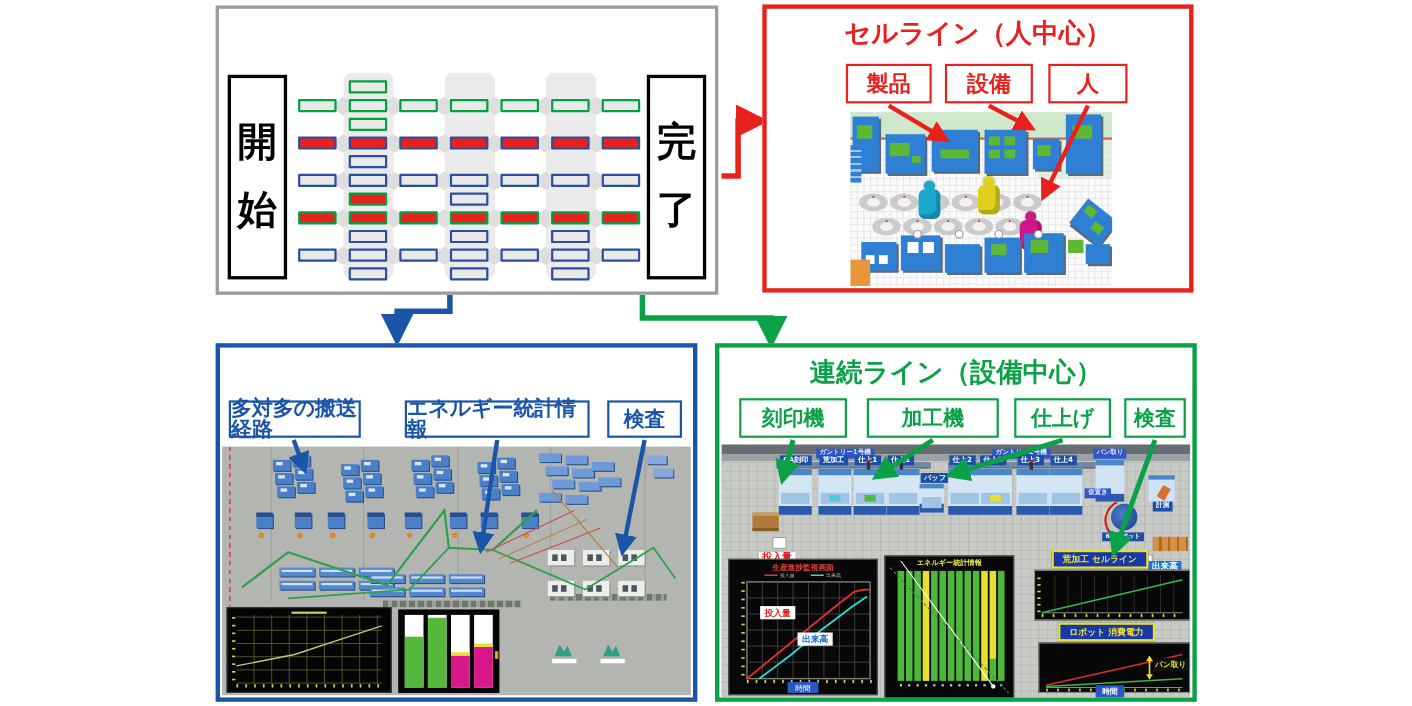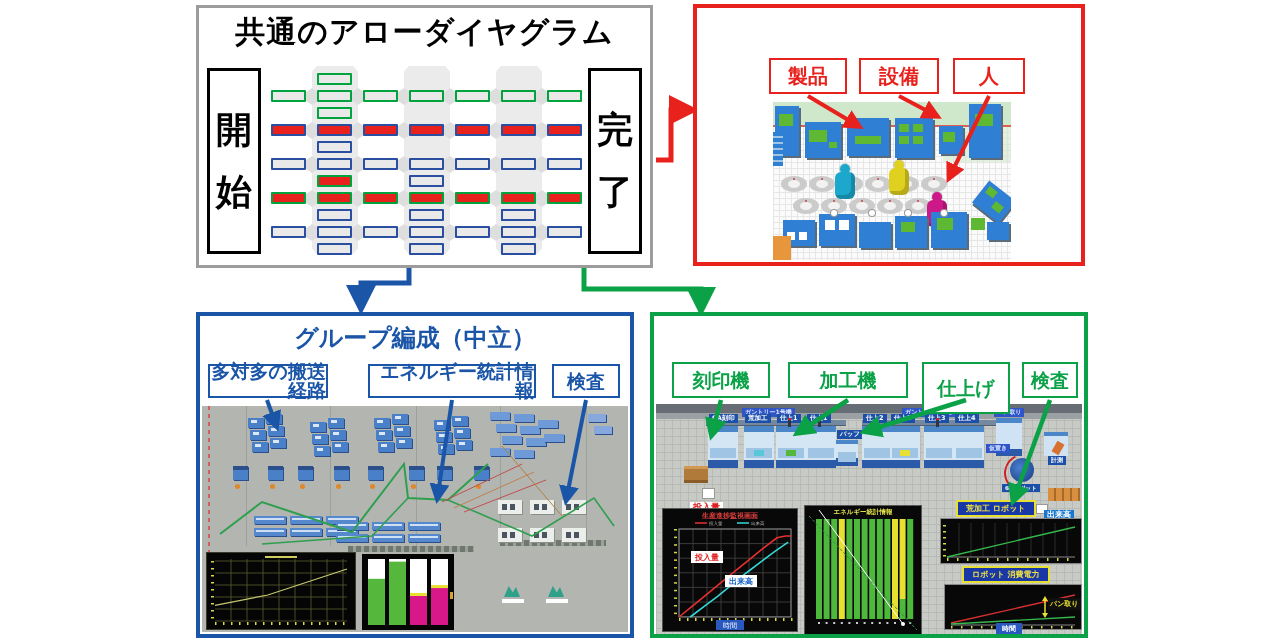--- a/index.html
+++ b/index.html
@@ -16,21 +16,21 @@
   #group-title{font-size:24px;color:#1a55a8;}
   #cont-title{font-size:24px;color:#0aa147;}
   .term{position:absolute;top:60px;width:54px;height:186px;border:3px solid #000;background:#fff;
         display:flex;flex-direction:column;align-items:center;justify-content:center;gap:26px;
         font-size:36px;font-weight:600;color:#000;box-sizing:border-box;}
   .term span{display:block;line-height:1;}
   #term-start{left:8px;}
   #term-end{right:8px;}
   #arrow-grid{position:absolute;left:72px;top:56px;width:312px;height:198px;}
   .chip{position:absolute;background:#fff;font-weight:700;display:flex;align-items:center;
-        justify-content:center;box-sizing:border-box;text-align:right;line-height:1;}
+        justify-content:center;box-sizing:border-box;text-align:left;line-height:1;}
   .rchip{border:2px solid #e8211d;color:#e8211d;font-size:20px;}
   .bchip{border:2px solid #1a55a8;color:#1a55a8;font-size:19px;}
   .gchip{border:2px solid #0aa147;color:#0aa147;font-size:19px;}
   .scene{position:absolute;overflow:hidden;}
   #cell-scene{left:76px;top:94px;width:238px;height:158px;background-color:#fbfbfb;
      background-image:linear-gradient(#e6e6e6 1px,transparent 1px),linear-gradient(90deg,#e6e6e6 1px,transparent 1px);
      background-size:6px 6px;}
   #group-scene{left:2px;top:90px;width:426px;height:226px;background:#b2b5b0;}
   #cont-scene{left:2px;top:88px;width:426px;height:230px;background-color:#c7cac5;
      background-image:linear-gradient(#b7bab5 1px,transparent 1px),linear-gradient(90deg,#b7bab5 1px,transparent 1px);
@@ -54,21 +54,20 @@
       <marker id="mgreen" markerWidth="6" markerHeight="6" refX="3" refY="3" orient="auto">
           <path d="M0,0 L6,3 L0,6 Z" fill="#0aa147"></path>
         </marker>
     </defs>
     <path d="M656,160 L671,160 L671,110 L684,110" fill="none" stroke="#e8211d" stroke-width="5" marker-end="url(#mred)"></path>
     <path d="M409,268 L409,283 L361,283 L361,300" fill="none" stroke="#1a55a8" stroke-width="5" marker-end="url(#mblue)"></path>
     <path d="M584,268 L584,289 L701,289 L701,302" fill="none" stroke="#0aa147" stroke-width="5" marker-end="url(#mgreen)"></path>
   </svg>
 
   <section class="panel" id="p-arrow">
-    <h1 class="ptitle" id="arrow-title">共通のアローダイヤグラム</h1>
     <div class="term" id="term-start">
         <span>開</span>
         <span>始</span>
       </div>
     <div class="term" id="term-end">
         <span>完</span>
         <span>了</span>
       </div>
     <div id="arrow-grid">
         <div style="position: absolute; left: 41px; top: 2px; width: 46px; height: 188px; background: rgb(235, 235, 235); clip-path: polygon(10% 0px, 90% 0px, 100% 3%, 100% 97%, 90% 100%, 10% 100%, 0px 97%, 0px 3%);"></div>
@@ -148,20 +147,21 @@
         <div style="position: absolute; left: 46px; top: 145px; width: 31px; height: 8px; border: 2.5px solid rgb(42, 79, 160); background: rgb(233, 233, 233); border-radius: 1px;"></div>
         <div style="position: absolute; left: 46px; top: 179px; width: 31px; height: 8px; border: 2.5px solid rgb(42, 79, 160); background: rgb(233, 233, 233); border-radius: 1px;"></div>
         <div style="position: absolute; left: 138px; top: 145px; width: 31px; height: 8px; border: 2.5px solid rgb(42, 79, 160); background: rgb(233, 233, 233); border-radius: 1px;"></div>
         <div style="position: absolute; left: 138px; top: 179px; width: 31px; height: 8px; border: 2.5px solid rgb(42, 79, 160); background: rgb(233, 233, 233); border-radius: 1px;"></div>
         <div style="position: absolute; left: 230px; top: 145px; width: 31px; height: 8px; border: 2.5px solid rgb(42, 79, 160); background: rgb(233, 233, 233); border-radius: 1px;"></div>
         <div style="position: absolute; left: 230px; top: 179px; width: 31px; height: 8px; border: 2.5px solid rgb(42, 79, 160); background: rgb(233, 233, 233); border-radius: 1px;"></div>
       </div>
   </section>
 
   <section class="panel" id="p-cell">
+    <h2 class="ptitle" id="cell-title">セルライン（人中心）</h2>
     <div class="scene" id="cell-scene">
         <div style="position: absolute; left: 0px; top: 0px; width: 238px; height: 24px; background: rgb(207, 231, 203);"></div>
         <div style="position: absolute; left: 170px; top: 0px; width: 68px; height: 60px; background: rgb(207, 231, 203); opacity: 0.55;"></div>
         <div style="position: absolute; left: 0px; top: 23px; width: 238px; height: 2px; background: rgb(224, 96, 80);"></div>
         <div style="position: absolute; left: 2px; top: 4px; width: 24px; height: 50px; background: rgb(47, 127, 212); box-shadow: rgb(90, 107, 122) 2px 2px 0px;"></div>
         <div style="position: absolute; left: 6px; top: 12px; width: 14px; height: 12px; background: rgb(95, 184, 50);"></div>
         <div style="position: absolute; left: 32px; top: 20px; width: 36px; height: 36px; background: rgb(47, 127, 212); box-shadow: rgb(90, 107, 122) 2px 2px 0px;"></div>
         <div style="position: absolute; left: 36px; top: 28px; width: 18px; height: 12px; background: rgb(95, 184, 50);"></div>
         <div style="position: absolute; left: 56px; top: 40px; width: 8px; height: 6px; background: rgb(95, 184, 50);"></div>
         <div style="position: absolute; left: 74px; top: 16px; width: 42px; height: 38px; background: rgb(47, 127, 212); box-shadow: rgb(90, 107, 122) 2px 2px 0px;"></div>
@@ -260,21 +260,20 @@
             <path d="M0,0 L5,2.5 L0,5 Z" fill="#e8211d"></path>
           </marker>
         </defs>
       <path d="M111,88 L158,116" fill="none" stroke="#e8211d" stroke-width="4" marker-end="url(#mr2)"></path>
       <path d="M202,88 L236,106" fill="none" stroke="#e8211d" stroke-width="4" marker-end="url(#mr2)"></path>
       <path d="M292,88 L254,166" fill="none" stroke="#e8211d" stroke-width="4" marker-end="url(#mr2)"></path>
     </svg>
   </section>
 
   <section class="panel" id="p-group">
-    <h2 class="ptitle" id="group-title">グループ編成（中立）</h2>
     <div class="scene" id="group-scene">
         <div style="position: absolute; left: 44px; top: 0px; width: 1px; height: 140px; background: rgb(157, 161, 155);"></div>
         <div style="position: absolute; left: 128px; top: 0px; width: 1px; height: 140px; background: rgb(157, 161, 155);"></div>
         <div style="position: absolute; left: 214px; top: 0px; width: 1px; height: 140px; background: rgb(157, 161, 155);"></div>
         <div style="position: absolute; left: 298px; top: 0px; width: 1px; height: 140px; background: rgb(157, 161, 155);"></div>
         <div style="position: absolute; left: 384px; top: 0px; width: 1px; height: 140px; background: rgb(157, 161, 155);"></div>
         <div style="position: absolute; left: 6px; top: 0px; width: 2px; height: 150px; background: repeating-linear-gradient(rgb(208, 96, 96) 0px, rgb(208, 96, 96) 4px, transparent 4px, transparent 8px);"></div>
         <div style="position: absolute; left: 46px; top: 12px; width: 16px; height: 10px; background: rgb(74, 128, 200); box-shadow: rgb(42, 79, 138) 1px 1px 0px;">
           <div style="position: absolute; left: 3px; top: 2px; width: 6px; height: 3px; background: rgb(220, 232, 248);"></div>
         </div>
@@ -535,20 +534,21 @@
             <path d="M0,0 L5,2.5 L0,5 Z" fill="#1a55a8"></path>
           </marker>
         </defs>
       <path d="M67,84 L75,106" fill="none" stroke="#1a55a8" stroke-width="4" marker-end="url(#mb2)"></path>
       <path d="M252,84 L238,178" fill="none" stroke="#1a55a8" stroke-width="4" marker-end="url(#mb2)"></path>
       <path d="M386,84 L367,180" fill="none" stroke="#1a55a8" stroke-width="4" marker-end="url(#mb2)"></path>
     </svg>
   </section>
 
   <section class="panel" id="p-cont">
+    <h2 class="ptitle" id="cont-title">連続ライン（設備中心）</h2>
     <div class="scene" id="cont-scene">
         <div style="position: absolute; left: 0px; top: 0px; width: 426px; height: 9px; background: rgb(103, 109, 117);"></div>
         <div style="position: absolute; left: 0px; top: 9px; width: 426px; height: 6px; background: rgb(154, 160, 164);"></div>
         <div style="position: absolute; left: 50px; top: 16px; width: 140px; height: 5px; background: rgb(116, 136, 160); box-shadow: rgb(85, 96, 110) 0px 1px 0px;"></div>
         <div style="position: absolute; left: 206px; top: 16px; width: 138px; height: 5px; background: rgb(116, 136, 160); box-shadow: rgb(85, 96, 110) 0px 1px 0px;"></div>
         <div style="position: absolute; left: 86px; top: 4px; background: rgb(47, 85, 200); color: rgb(216, 228, 255); font-size: 6px; font-weight: 700; padding: 1px 3px; white-space: nowrap; line-height: 1.1;">ガントリー1号機</div>
         <div style="position: absolute; left: 246px; top: 4px; background: rgb(47, 85, 200); color: rgb(216, 228, 255); font-size: 6px; font-weight: 700; padding: 1px 3px; white-space: nowrap; line-height: 1.1;">ガントリー2号機</div>
         <div style="position: absolute; left: 53px; top: 10px; background: rgb(27, 79, 168); color: rgb(255, 255, 255); font-size: 6.5px; font-weight: 700; padding: 1px 3px; white-space: nowrap; line-height: 1.1;">CA刻印</div>
         <div style="position: absolute; left: 52px; top: 22px; width: 30px; height: 42px; background: rgb(212, 230, 244); border-top: 6px solid rgb(74, 134, 200); box-sizing: border-box;">
           <div style="position: absolute; left: 0px; bottom: 0px; width: 30px; height: 8px; background: rgb(42, 90, 168);"></div>
@@ -702,21 +702,21 @@
           <rect x="89" y="116" width="2" height="2" fill="#ccc"></rect>
           <rect x="94.6" y="13" width="6" height="80" fill="#e8e030"></rect>
           <rect x="94.6" y="93" width="6" height="20" fill="#4db83c"></rect>
           <rect x="96.6" y="116" width="2" height="2" fill="#ccc"></rect>
           <rect x="102.19999999999999" y="13" width="6" height="100" fill="#4db83c"></rect>
           <rect x="104.19999999999999" y="116" width="2" height="2" fill="#ccc"></rect>
           <line x1="14" y1="4" x2="98" y2="118" stroke="#fff" stroke-width="1"></line>
           <circle cx="98" cy="118" r="2" fill="#fff"></circle>
           <line x1="4" y1="10" x2="112" y2="124" stroke="#2f8f4f" stroke-width="1" stroke-dasharray="3 2"></line>
         </svg>
-        <div style="position: absolute; left: 300px; top: 96px; background: rgb(24, 56, 168); border: 2px solid rgb(232, 224, 48); color: rgb(240, 224, 64); font-size: 8px; font-weight: 700; padding: 1px 8px; white-space: nowrap;">荒加工 ロボット</div>
+        <div style="position: absolute; left: 300px; top: 96px; background: rgb(24, 56, 168); border: 2px solid rgb(232, 224, 48); color: rgb(240, 224, 64); font-size: 8px; font-weight: 700; padding: 1px 8px; white-space: nowrap;">荒加工 セルライン</div>
         <svg width="140" height="44" style="position:absolute;left:284px;top:114px;background:#080808;border:1px solid #888;">
           <line x1="18" y1="4" x2="18" y2="38" stroke="#3a3a3a" stroke-width="0.7"></line>
           <line x1="30" y1="4" x2="30" y2="38" stroke="#3a3a3a" stroke-width="0.7"></line>
           <line x1="42" y1="4" x2="42" y2="38" stroke="#3a3a3a" stroke-width="0.7"></line>
           <line x1="54" y1="4" x2="54" y2="38" stroke="#3a3a3a" stroke-width="0.7"></line>
           <line x1="66" y1="4" x2="66" y2="38" stroke="#3a3a3a" stroke-width="0.7"></line>
           <line x1="78" y1="4" x2="78" y2="38" stroke="#3a3a3a" stroke-width="0.7"></line>
           <line x1="90" y1="4" x2="90" y2="38" stroke="#3a3a3a" stroke-width="0.7"></line>
           <line x1="102" y1="4" x2="102" y2="38" stroke="#3a3a3a" stroke-width="0.7"></line>
           <line x1="114" y1="4" x2="114" y2="38" stroke="#3a3a3a" stroke-width="0.7"></line>
@@ -764,21 +764,21 @@
           <rect x="106" y="41" width="1.5" height="2.5" fill="#d8d840"></rect>
           <rect x="116" y="41" width="1.5" height="2.5" fill="#d8d840"></rect>
           <rect x="126" y="41" width="1.5" height="2.5" fill="#d8d840"></rect>
         </svg>
         <div style="position: absolute; left: 392px; top: 194px; color: rgb(232, 224, 48); font-size: 7px; font-weight: 700; background: rgb(16, 16, 16); padding: 1px 2px; white-space: nowrap;">パン取り</div>
         <div style="position: absolute; left: 340px; top: 219px; background: rgb(40, 88, 192); color: rgb(255, 255, 255); font-size: 7px; font-weight: 700; padding: 1px 6px;">時間</div>
       </div>
     <div id="cont-labels">
         <div class="chip gchip" style="left: 18px; top: 46px; width: 98px; height: 36px;">刻印機</div>
         <div class="chip gchip" style="left: 134px; top: 46px; width: 120px; height: 36px;">加工機</div>
-        <div class="chip gchip" style="left: 268px; top: 46px; width: 88px; height: 52px;">仕上げ</div>
+        <div class="chip gchip" style="left: 268px; top: 46px; width: 88px; height: 36px;">仕上げ</div>
         <div class="chip gchip" style="left: 368px; top: 46px; width: 56px; height: 36px;">検査</div>
       </div>
     <svg class="ann" width="430" height="318">
       <defs>
           <marker id="mg2" markerWidth="5" markerHeight="5" refX="2.5" refY="2.5" orient="auto">
             <path d="M0,0 L5,2.5 L0,5 Z" fill="#0aa147"></path>
           </marker>
         </defs>
       <path d="M67,84 L59,114" fill="none" stroke="#0aa147" stroke-width="4.5" marker-end="url(#mg2)"></path>
       <path d="M194,84 L148,114" fill="none" stroke="#0aa147" stroke-width="4.5" marker-end="url(#mg2)"></path>

